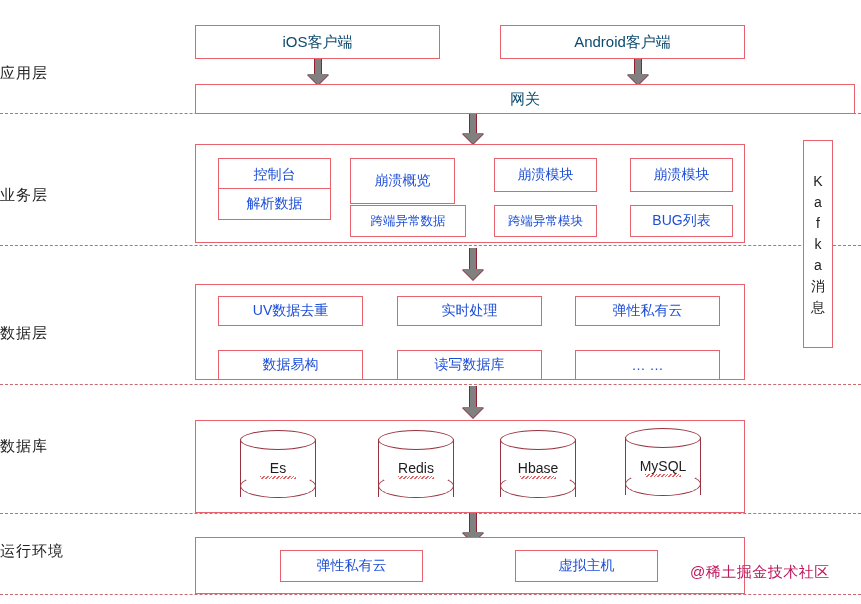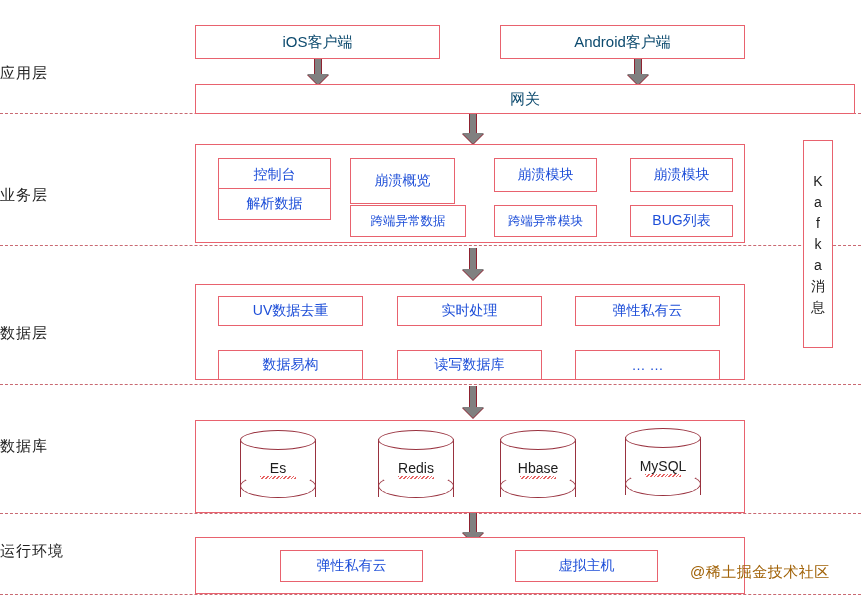--- a/index.html
+++ b/index.html
@@ -185,21 +185,21 @@
         135deg,
         #e03a3a 0 1.2px,
         transparent 1.2px 2.6px
       );
     opacity: .8;
   }
 
   
   .watermark {
     position: absolute;
-    color: #a16207;
+    color: #be185d;
     font-size: 15px;
     white-space: nowrap;
     letter-spacing: .5px;
   }
 </style>
 </head>
 <body>
 
 <div id="canvas">
 

